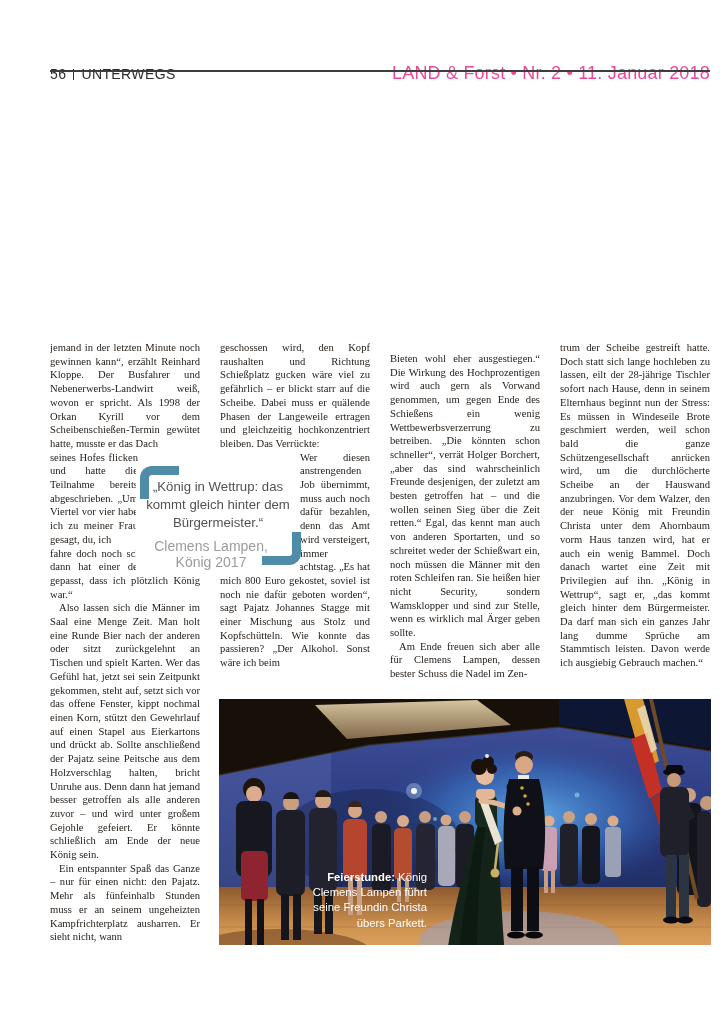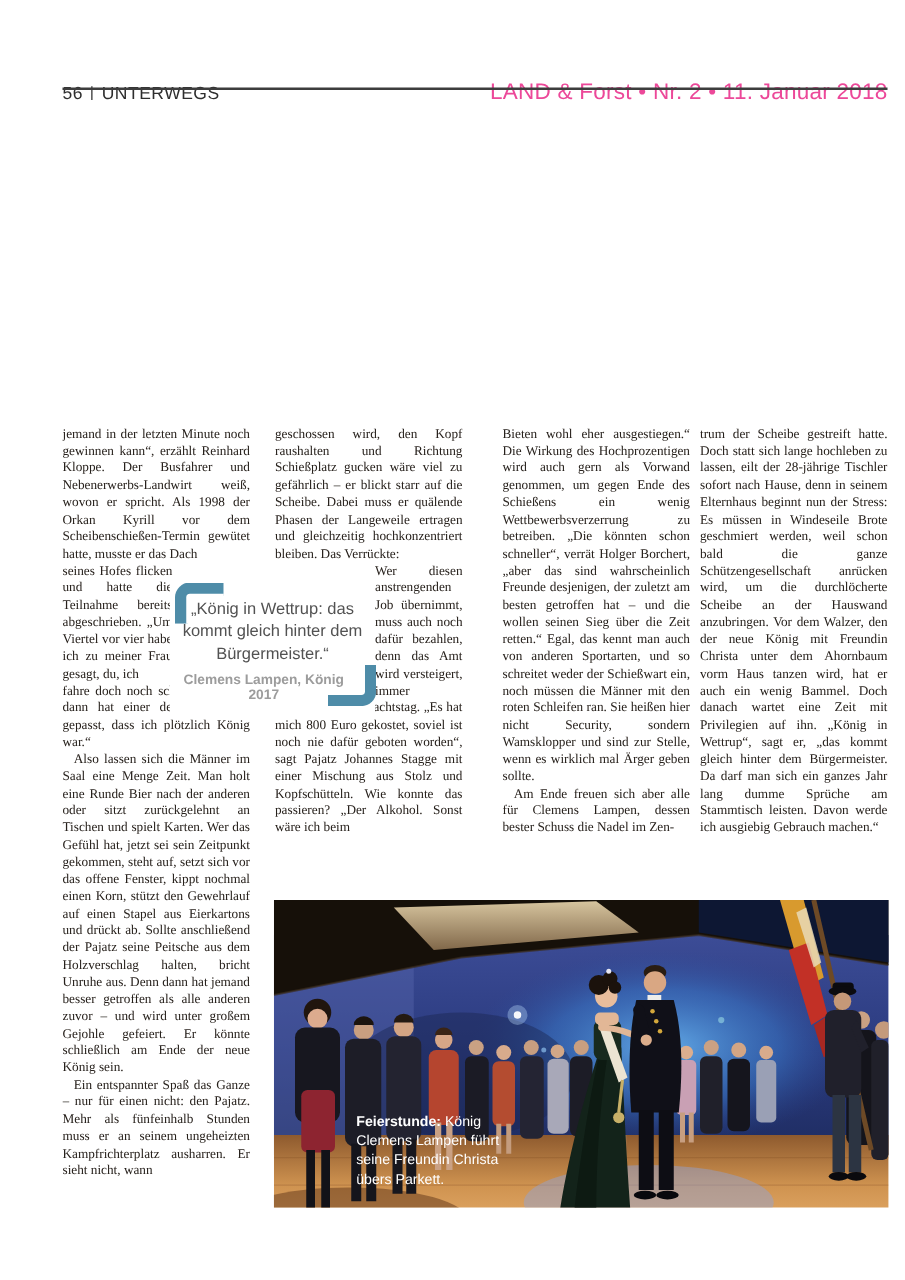--- a/index.html
+++ b/index.html
@@ -20,42 +20,42 @@
   .folio-sep { display:inline-block; width:1px; height:11px; background:#2e2e2e; margin:0 7px; }
   .folio-right { font-size:18px; color:#ec4899; letter-spacing:.2px;margin-top:17px; }
   .header-rule { position:absolute; top:70px; left:50px; width:660px; height:1.5px; background:#3d3d3d; }
 
   
   .cols { position:absolute; top:341px; left:50px; width:660px; }
   .col { position:absolute; top:0; width:150px; font-size:10.6px; line-height:13.7px;
          color:#27211c; text-align:justify; hyphens:auto; -webkit-hyphens:auto; }
   .col-1 { left:0;   max-height:680px; overflow:hidden; }
   .col-2 { left:170px; max-height:352px; overflow:hidden; }
-  .col-3 { left:352px; max-height:352px; overflow:hidden; }
+  .col-3 { left:340px; max-height:352px; overflow:hidden;margin-top:11px; }
   .col-4 { left:510px; max-height:352px; overflow:hidden; }
   .para { margin:0; }
   .indent { text-indent:9px; }
   .narrow-left  { width:88px; }                      
   .narrow-right { width:70px; margin-left:80px; }    
 
   
   .pullquote { position:absolute; left:136px; top:462px; width:164px; height:112px; background:#fff; }
   .qmark-open  { position:absolute; left:4px; top:4px; width:30px; height:24px;
                  border-left:9px solid var(--accent); border-top:9px solid var(--accent);
                  border-top-left-radius:12px; }
   .qmark-close { position:absolute; left:126px; top:70px; width:30px; height:24px;
                  border-right:9px solid var(--accent); border-bottom:9px solid var(--accent);
                  border-bottom-right-radius:12px; }
   .pq-text { position:absolute; left:0; top:16px; width:164px; text-align:center;
              font-family:"Liberation Sans", sans-serif; font-size:13.2px; line-height:18px; color:#525252; }
   .pq-attr { position:absolute; left:0; top:76px; width:150px; text-align:center;
-             font-family:"Liberation Sans", sans-serif; font-size:11px; color:#9c9c9c;font-weight:bold; }
-
-  
-  .photo { position:absolute; left:219px; top:720px; width:492px; height:246px; overflow:hidden; }
+             font-family:"Liberation Sans", sans-serif; font-size:14px; color:#9c9c9c; }
+
+  
+  .photo { position:absolute; left:219px; top:699px; width:492px; height:246px; overflow:hidden;text-align:right; }
   .photo svg { display:block; }
   .caption { position:absolute; left:66px; bottom:14px; width:142px;
              font-family:"Liberation Sans", sans-serif; font-size:11.3px; line-height:15.3px;
              color:#ffffff; }
   .caption .lead { font-weight:700; }
 </style>
 </head>
 <body>
 
 <div class="page">

